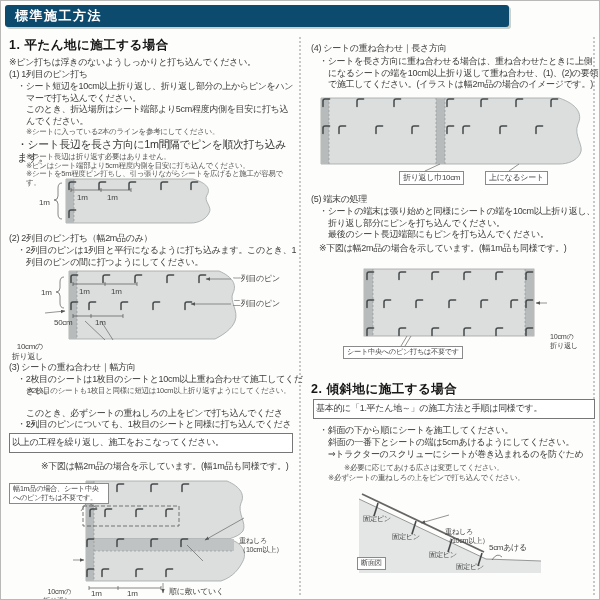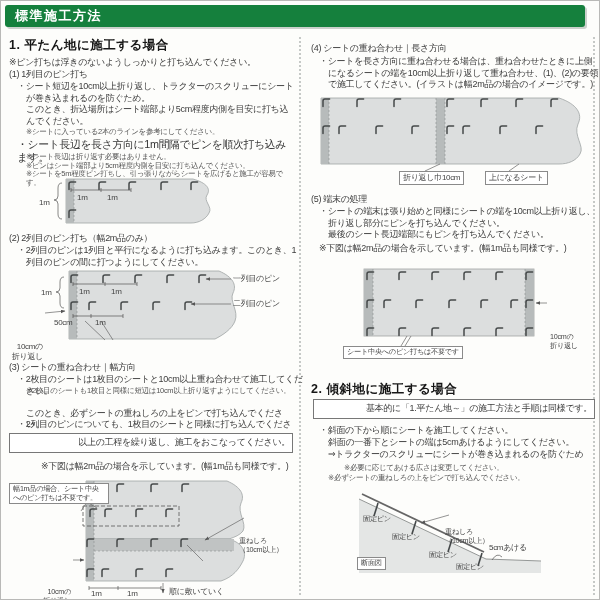--- a/index.html
+++ b/index.html
@@ -1,32 +1,32 @@
 <!DOCTYPE html>
 <html><head>
 <meta charset="utf-8">
 <style>
   html,body{margin:0;padding:0;background:#e8e8e6;}
   .page{position:relative;width:600px;height:600px;overflow:hidden;background:#fdfdfb;
         border:1px solid #b9b9b7;box-sizing:border-box;
         font-family:"Liberation Sans","DejaVu Sans",sans-serif;color:#3c3c3c;}
   .abs{position:absolute;}
-  .banner{position:absolute;left:4px;top:4px;width:580px;height:22px;background:#15803d;
+  .banner{position:absolute;left:4px;top:4px;width:504px;height:22px;background:#0c4a6e;
           border-radius:3px;box-shadow:2px 2px 0 rgba(110,125,118,.35);}
   .banner span{display:block;line-height:22px;padding-left:10px;color:#fff;
                font-weight:bold;font-size:13px;letter-spacing:1.5px;}
   .vdots{position:absolute;top:36px;height:558px;width:0;border-left:2px dotted #c6c9c7;}
   .h1{font-size:12.5px;font-weight:bold;color:#161616;letter-spacing:.5px;}
   .t9{font-size:9px;line-height:11.5px;letter-spacing:-0.3px;}
   .t11{font-size:10.8px;line-height:12.5px;letter-spacing:-0.3px;color:#333;}
   .t8{font-size:7.5px;line-height:9px;letter-spacing:-0.3px;color:#555;}
   .lbl{font-size:8px;line-height:9.5px;letter-spacing:-0.3px;color:#444;}
   .lbl7{font-size:7.2px;line-height:8.6px;letter-spacing:-0.3px;color:#444;}
   .boxed{border:1px solid #8a8a8a;background:#fff;padding:1px 3px;}
-  .cbox{border:1px solid #777;background:#fff;text-align:right;padding:3px 2px;}
+  .cbox{border:1px solid #777;background:#fff;text-align:left;padding:3px 2px;}
   .hang{padding-left:9px;text-indent:-9px;}
   .pre{white-space:pre-line;margin-top:36px;}
   .right{text-align:right;}
   .sheet{fill:#dcdede;stroke:#a0a4a4;stroke-width:.8;}
   .strip{fill:#b7bbbb;}
   .dstrip{fill:#c0c3c3;}
   .dash{stroke:#8b8f8f;stroke-width:.6;stroke-dasharray:2 2;fill:none;}
   .mline{stroke:#555;stroke-width:.7;fill:none;}
   .lead{stroke:#666;stroke-width:.7;fill:none;}
 </style>
@@ -46,21 +46,21 @@
   <div class="banner">
     <span>標準施工方法</span>
   </div>
 
   <div class="vdots" style="left:298px"></div>
   <div class="vdots" style="left:592px"></div>
 
   <div class="abs h1" style="left:8px;top:36px">1. 平たん地に施工する場合</div>
   <div class="abs t9" style="left:8px;top:56px;width:284px">※ピン打ちは浮きのないようしっかりと打ち込んでください。</div>
   <div class="abs t9" style="left:8px;top:68px;width:284px">(1) 1列目のピン打ち</div>
-  <div class="abs t9 hang" style="left:16px;top:80px;width:274px">・シート短辺を10cm以上折り返し、トラクターのスクリューにシートが巻き込まれるのを防ぐため。</div>
+  <div class="abs t9 hang" style="left:16px;top:80px;width:274px">・シート短辺を10cm以上折り返し、折り返し部分の上からピンをハンマーで打ち込んでください。</div>
   <div class="abs t9" style="left:25px;top:103px;width:266px">このとき、折込場所はシート端部より5cm程度内側を目安に打ち込んでください。</div>
   <div class="abs t8" style="left:25px;top:126px;width:266px">※シートに入っている2本のラインを参考にしてください。</div>
   <div class="abs t11" style="left:16px;top:137px;width:278px">・シート長辺を長さ方向に1m間隔でピンを順次打ち込みます。</div>
   <div class="abs t8" style="left:25px;top:151px;width:270px">※シート長辺は折り返す必要はありません。</div>
   <div class="abs t8" style="left:25px;top:159.5px;width:270px">※ピンはシート端部より5cm程度内側を目安に打ち込んでください。</div>
   <div class="abs t8" style="left:25px;top:168px;width:270px">※シートを5m程度ピン打ちし、引っ張りながらシートを広げると施工が容易です。</div>
 
   <svg class="abs" style="left:34px;top:176px" width="240" height="52">
     <path class="sheet" d="M31,2 H158 C172,6 176,12 172,18 C168,24 178,30 174,36 C171,42 164,46 156,46 H31 Z"></path>
     <rect class="strip" x="31" y="2" width="8" height="44"></rect>

